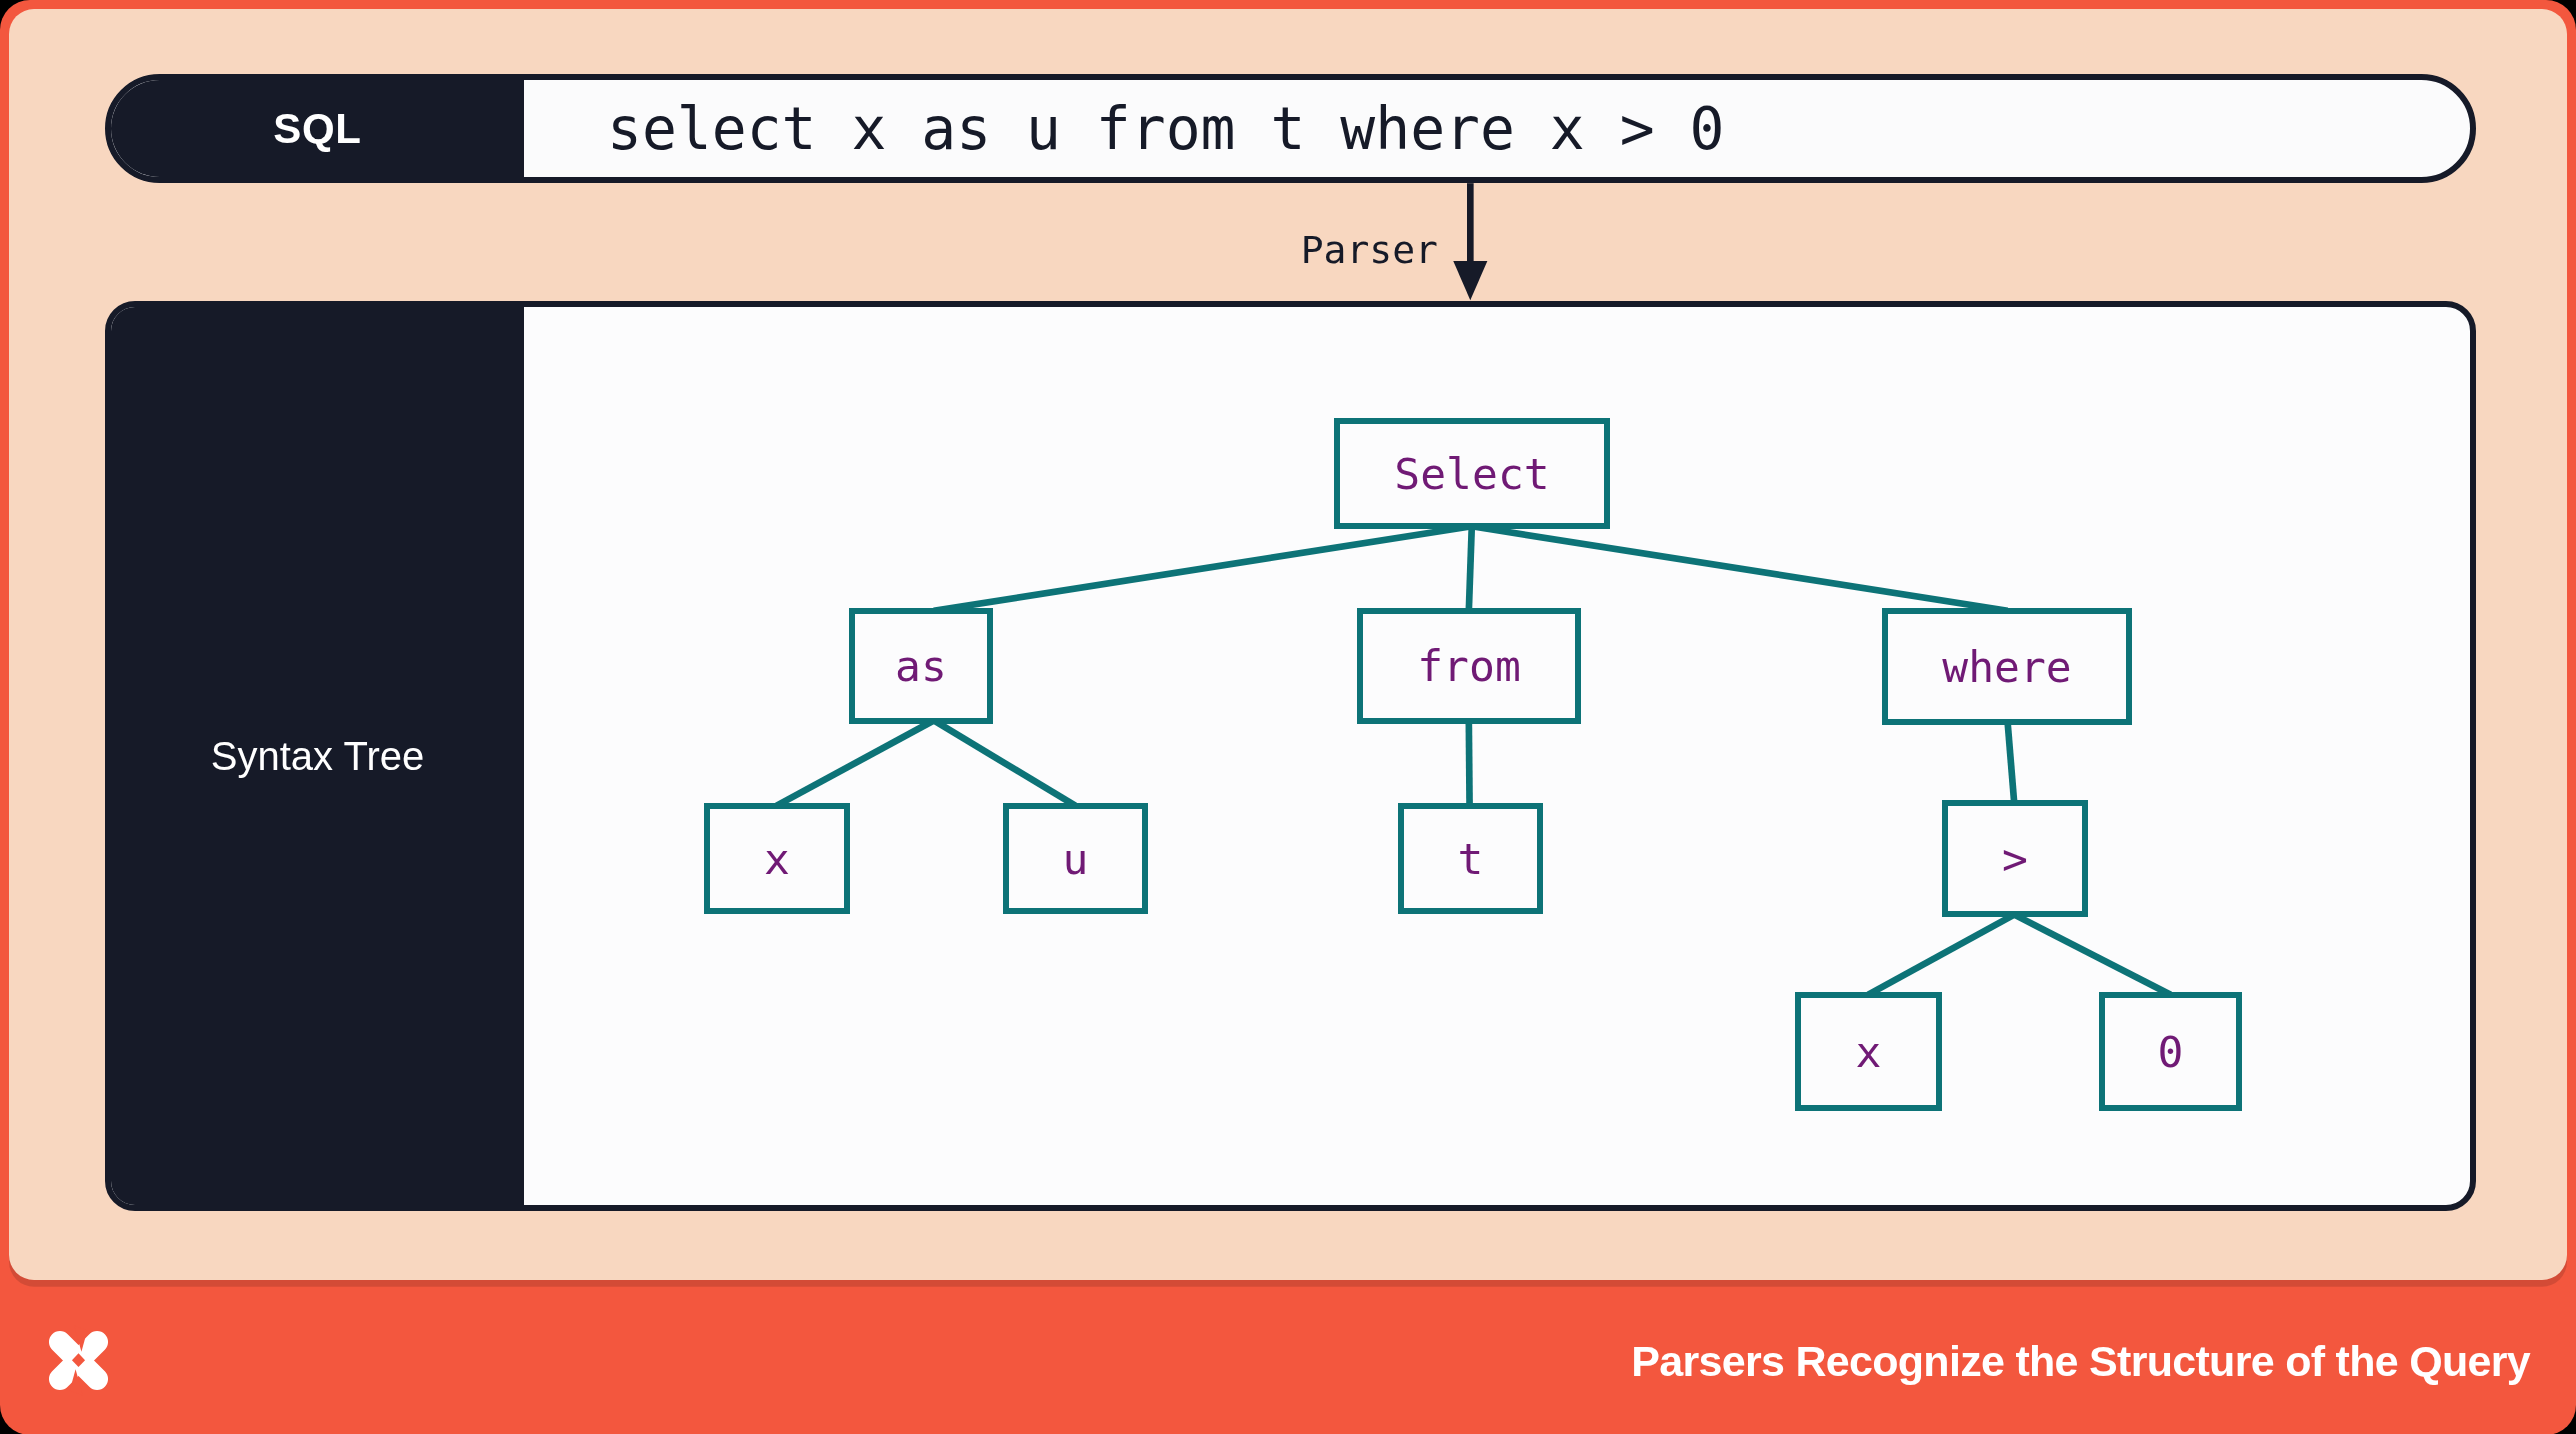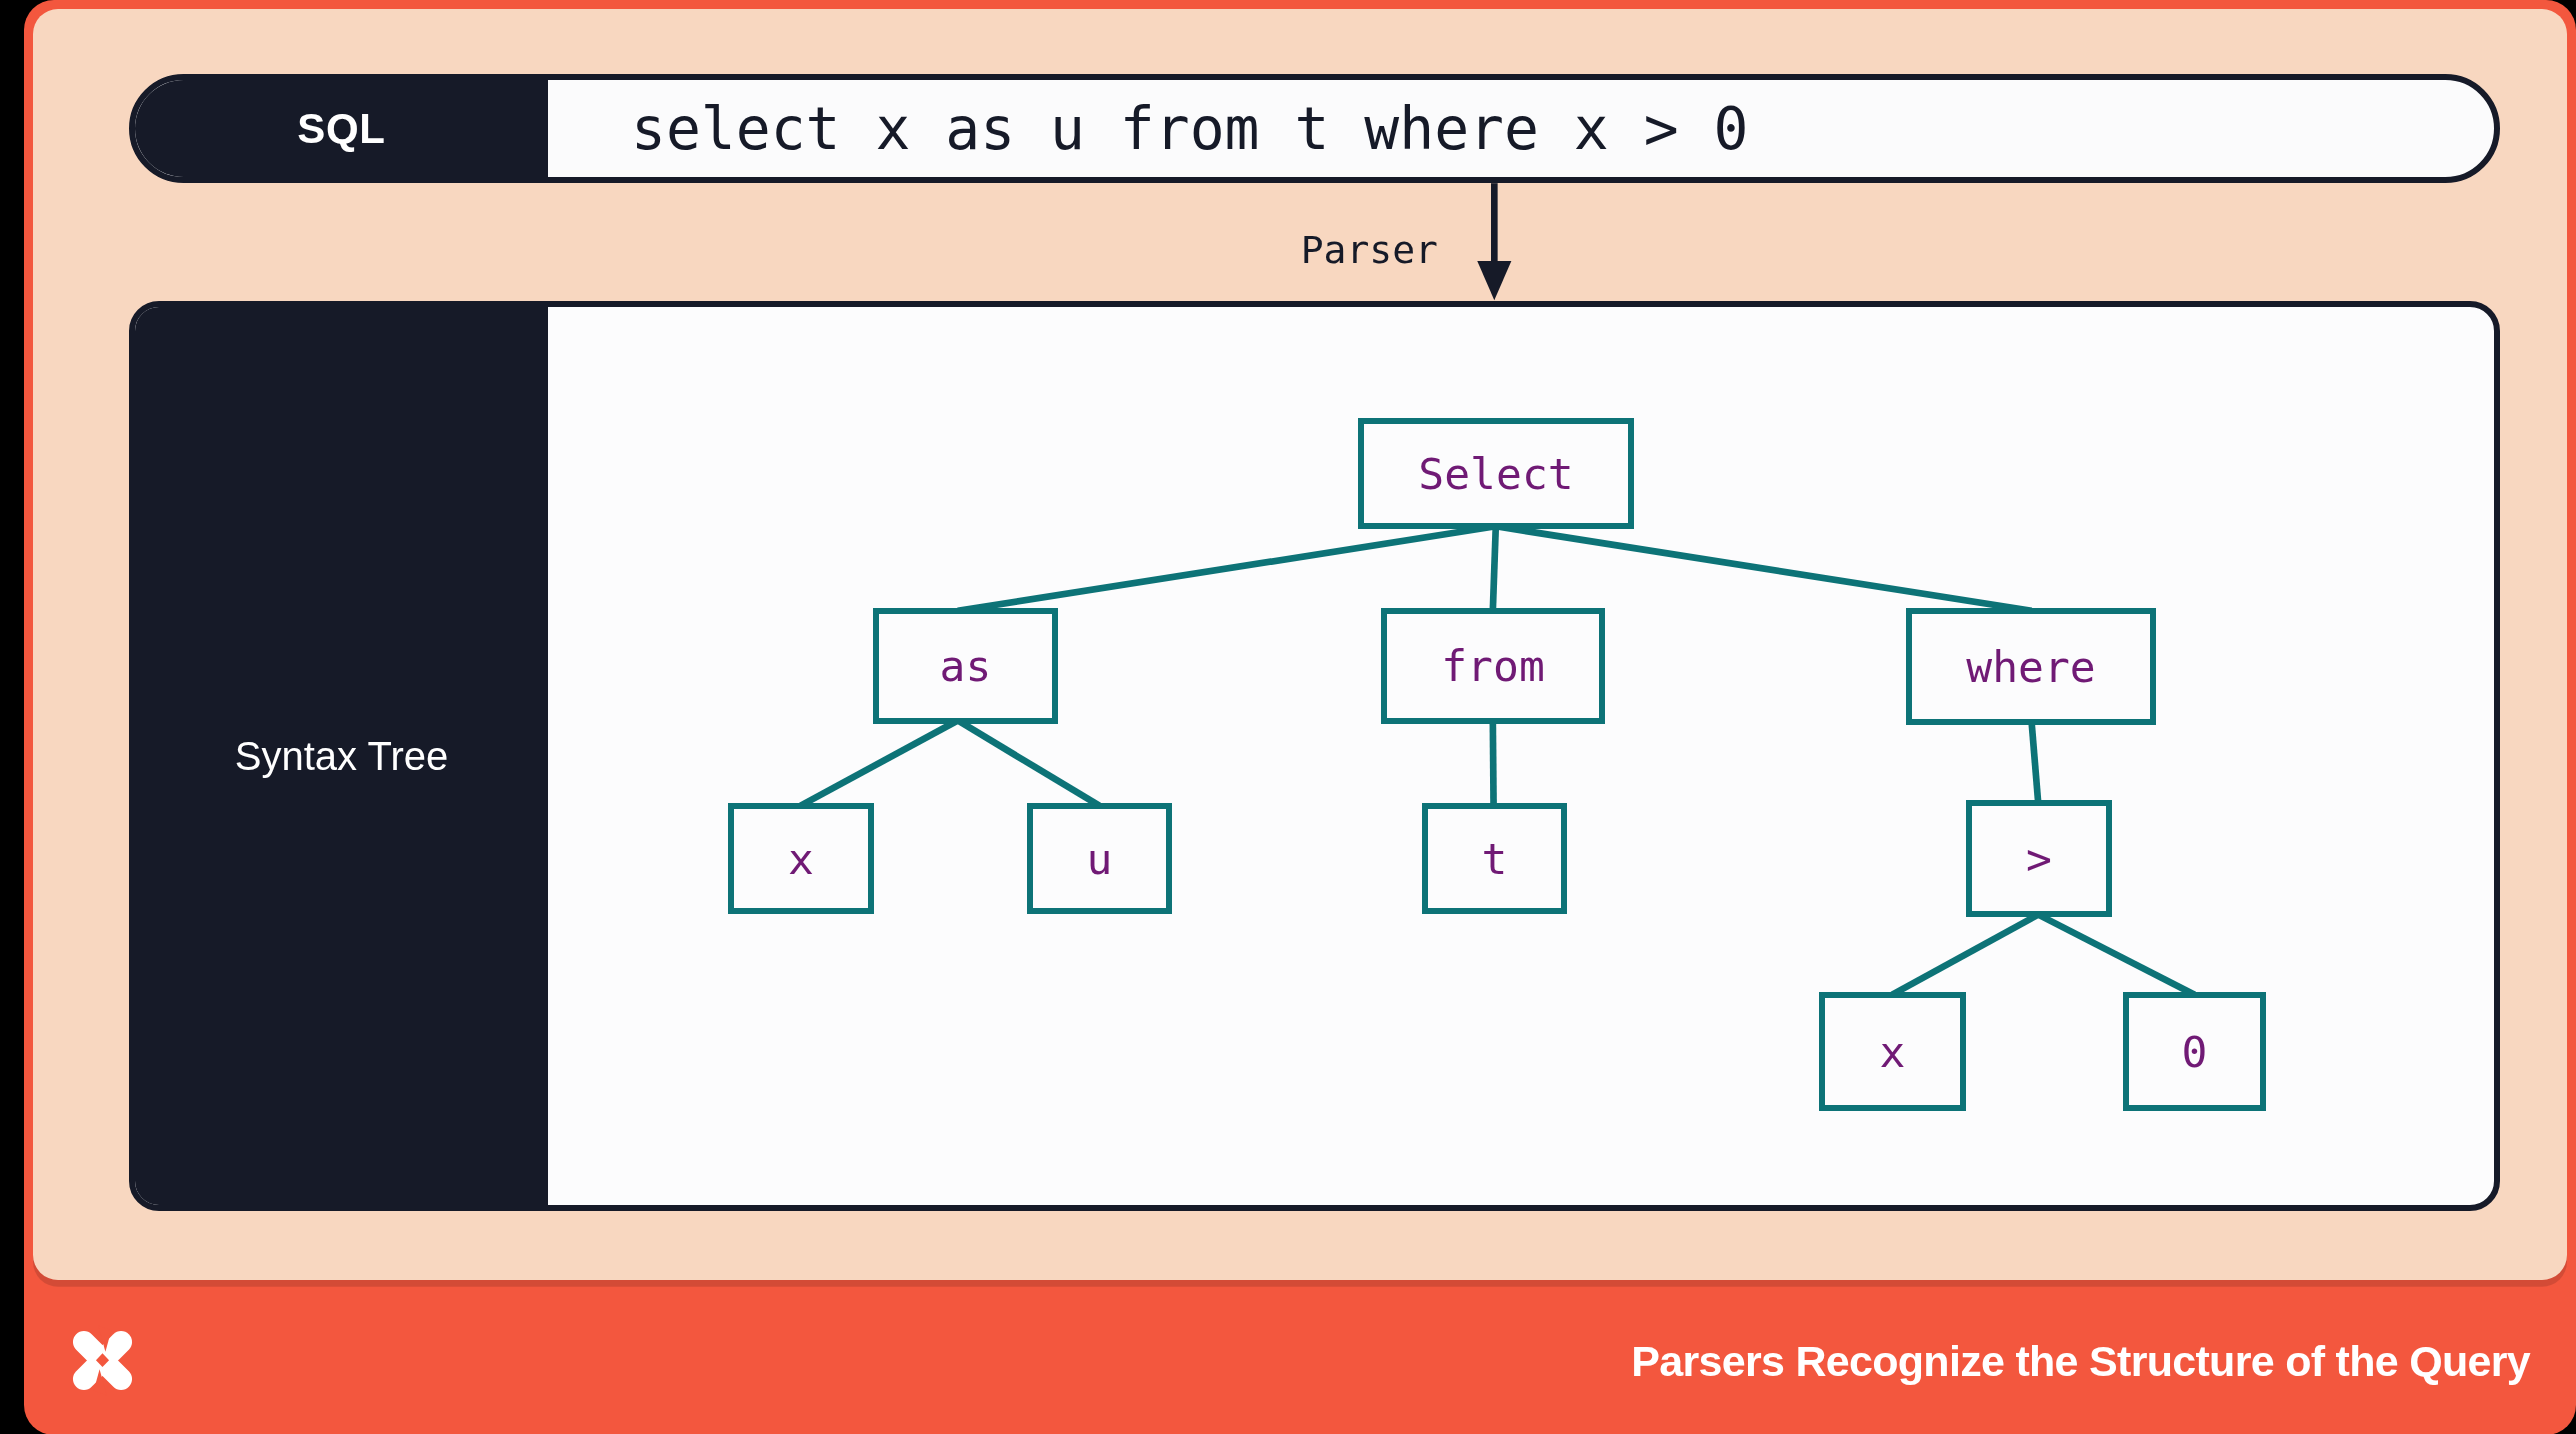--- a/index.html
+++ b/index.html
@@ -1,19 +1,19 @@
 <!DOCTYPE html>
 <html style="font-size:12px"><head>
 <meta charset="utf-8">
 <style>
   html,body{margin:0;padding:0;background:#000;}
   body{width:2576px;height:1435px;position:relative;font-family:"Liberation Sans",sans-serif;}
 
   
-  .frame{position:absolute;inset:0;background:#f3573e;border-radius:30px;overflow:hidden;margin-left:24px;}
+  .frame{position:absolute;inset:0;background:#f3573e;border-radius:30px;overflow:hidden;}
 
   
   .panel{position:absolute;left:9px;top:9px;right:9px;height:1271px;
          background:#f8d7c0;border-radius:25px;box-shadow:0 6.7px 0 rgba(0,0,0,0.13);}
 
   
   .sql-pill{position:absolute;left:105px;top:74px;width:2371px;height:109px;
             box-sizing:border-box;border:6px solid #161a28;border-radius:55px;
             background:#fbfbfc;overflow:hidden;display:flex;}
   .sql-pill .tag{width:413px;background:#161a28;color:#fff;display:flex;
@@ -36,21 +36,21 @@
   .tree-box .canvas{flex:1;}
 
   
   .overlay{position:absolute;inset:0;pointer-events:none;}
 
   
   .node{position:absolute;box-sizing:border-box;border:6px solid #0d7377;
         background:#fcfcfd;color:#701a75;display:flex;align-items:center;justify-content:center;
         font-family:"DejaVu Sans Mono",monospace;font-size:43px;}
   .n-select{left:1334px;top:418px;width:276px;height:111px;}
-  .n-as    {left:849px;top:608px;width:185px;height:116px;}
+  .n-as    {left:849px;top:608px;width:144px;height:116px;}
   .n-from  {left:1357px;top:608px;width:224px;height:116px;}
   .n-where {left:1882px;top:608px;width:250px;height:117px;}
   .n-x1    {left:704px; top:803px;width:146px;height:111px;}
   .n-u     {left:1003px;top:803px;width:145px;height:111px;}
   .n-t     {left:1398px;top:803px;width:145px;height:111px;}
   .n-gt    {left:1942px;top:800px;width:146px;height:117px;}
   .n-x2    {left:1795px;top:992px;width:147px;height:119px;}
   .n-zero  {left:2099px;top:992px;width:143px;height:119px;}
 
   

